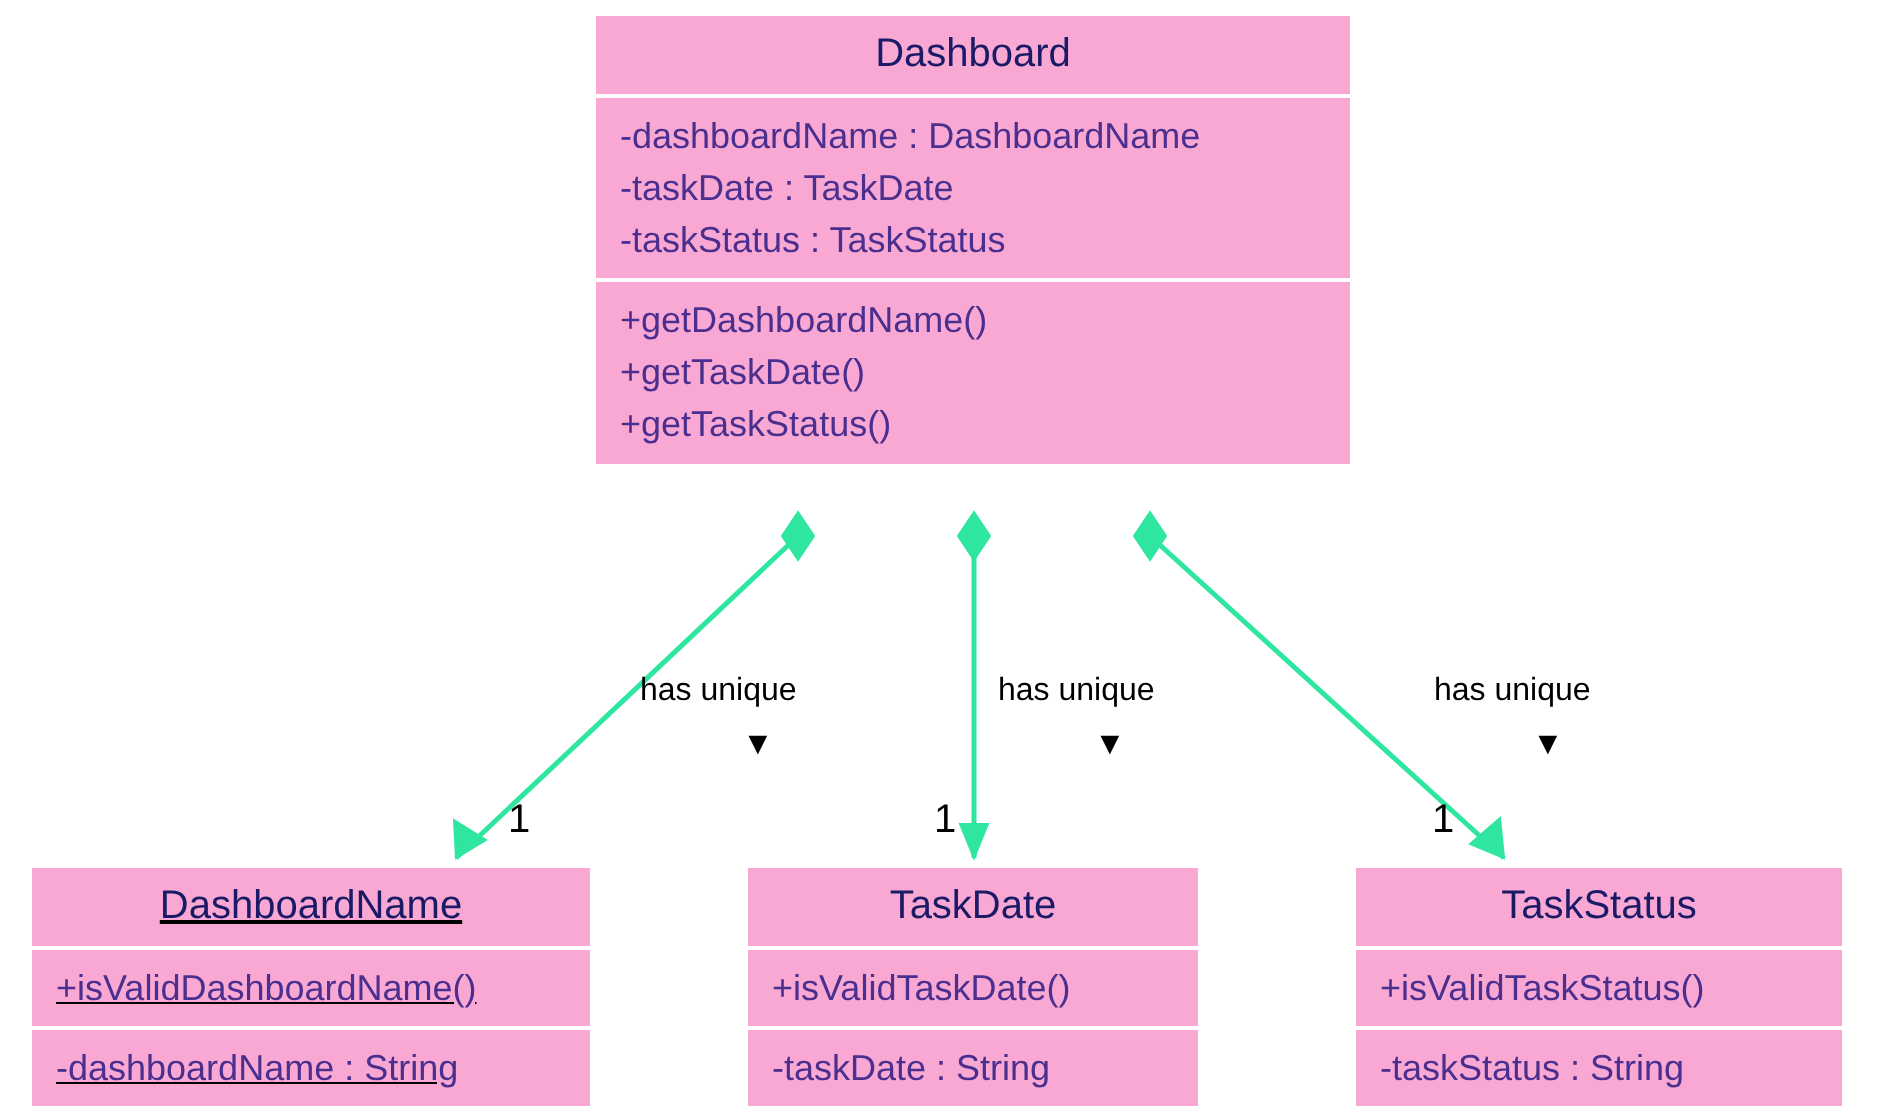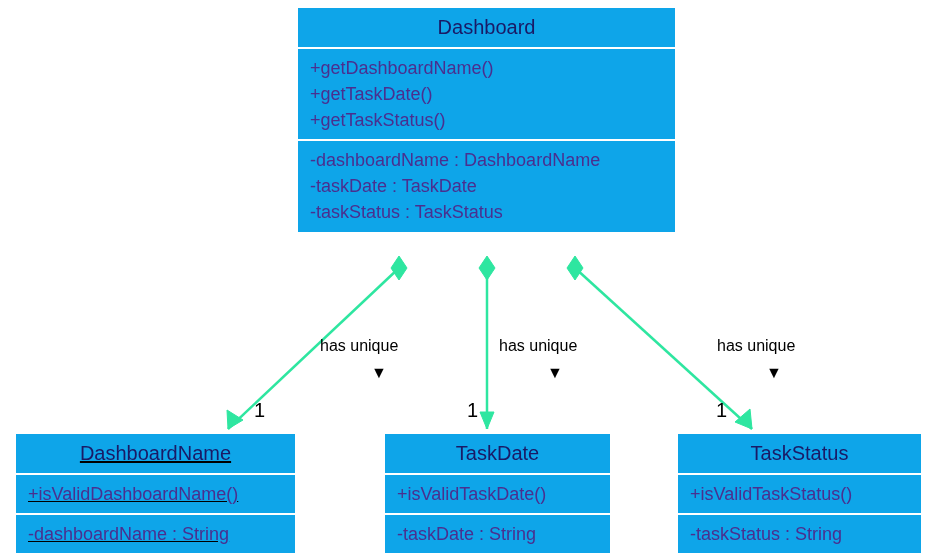--- a/index.html
+++ b/index.html
@@ -7,21 +7,21 @@
     padding: 0;
     width: 949px;
     height: 557px;
     background: #ffffff;
     font-family: "Segoe UI", "Helvetica Neue", Arial, sans-serif;
     position: relative;
   }
   .uml-class {
     position: absolute;
     border: 2px solid #ffffff;
-    background: #0ea5e9;
+    background: #f9a8d4;
     box-sizing: border-box;
   }
   .uml-title {
     text-align: center;
     font-size: 20px;
     color: #1a1a66;
     padding: 8px 12px;
     border-bottom: 2px solid #ffffff;
     font-weight: 400;
   }
@@ -88,42 +88,42 @@
   <polygon class="arrowhead" points="487,429 480,412 494,412"></polygon>
 
   <line class="conn-stroke" x1="575" y1="268" x2="752" y2="429"></line>
   <polygon class="diamond" points="575,256 567,268 575,280 583,268"></polygon>
   <polygon class="arrowhead" points="752,429 735,422 750,409"></polygon>
 </svg>
 
 <div class="uml-class" style="left:296px; top:6px; width:381px;">
   <div class="uml-title">Dashboard</div>
   <div class="uml-section">
+    <div class="uml-line">-dashboardName : DashboardName</div>
+    <div class="uml-line">-taskDate : TaskDate</div>
+    <div class="uml-line">-taskStatus : TaskStatus</div>
+  </div>
+  <div class="uml-section">
     <div class="uml-line">+getDashboardName()</div>
     <div class="uml-line">+getTaskDate()</div>
     <div class="uml-line">+getTaskStatus()</div>
-  </div>
-  <div class="uml-section">
-    <div class="uml-line">-dashboardName : DashboardName</div>
-    <div class="uml-line">-taskDate : TaskDate</div>
-    <div class="uml-line">-taskStatus : TaskStatus</div>
   </div>
 </div>
 
 <div class="uml-class" style="left:14px; top:432px; width:283px;text-decoration:underline;">
   <div class="uml-title">DashboardName</div>
   <div class="uml-section">
     <div class="uml-line">+isValidDashboardName()</div>
   </div>
   <div class="uml-section">
     <div class="uml-line">-dashboardName : String</div>
   </div>
 </div>
 
-<div class="uml-class" style="left:383px; top:432px; width:229px;">
+<div class="uml-class" style="left:372px; top:432px; width:229px;">
   <div class="uml-title">TaskDate</div>
   <div class="uml-section">
     <div class="uml-line">+isValidTaskDate()</div>
   </div>
   <div class="uml-section">
     <div class="uml-line">-taskDate : String</div>
   </div>
 </div>
 
 <div class="uml-class" style="left:676px; top:432px; width:247px;">

